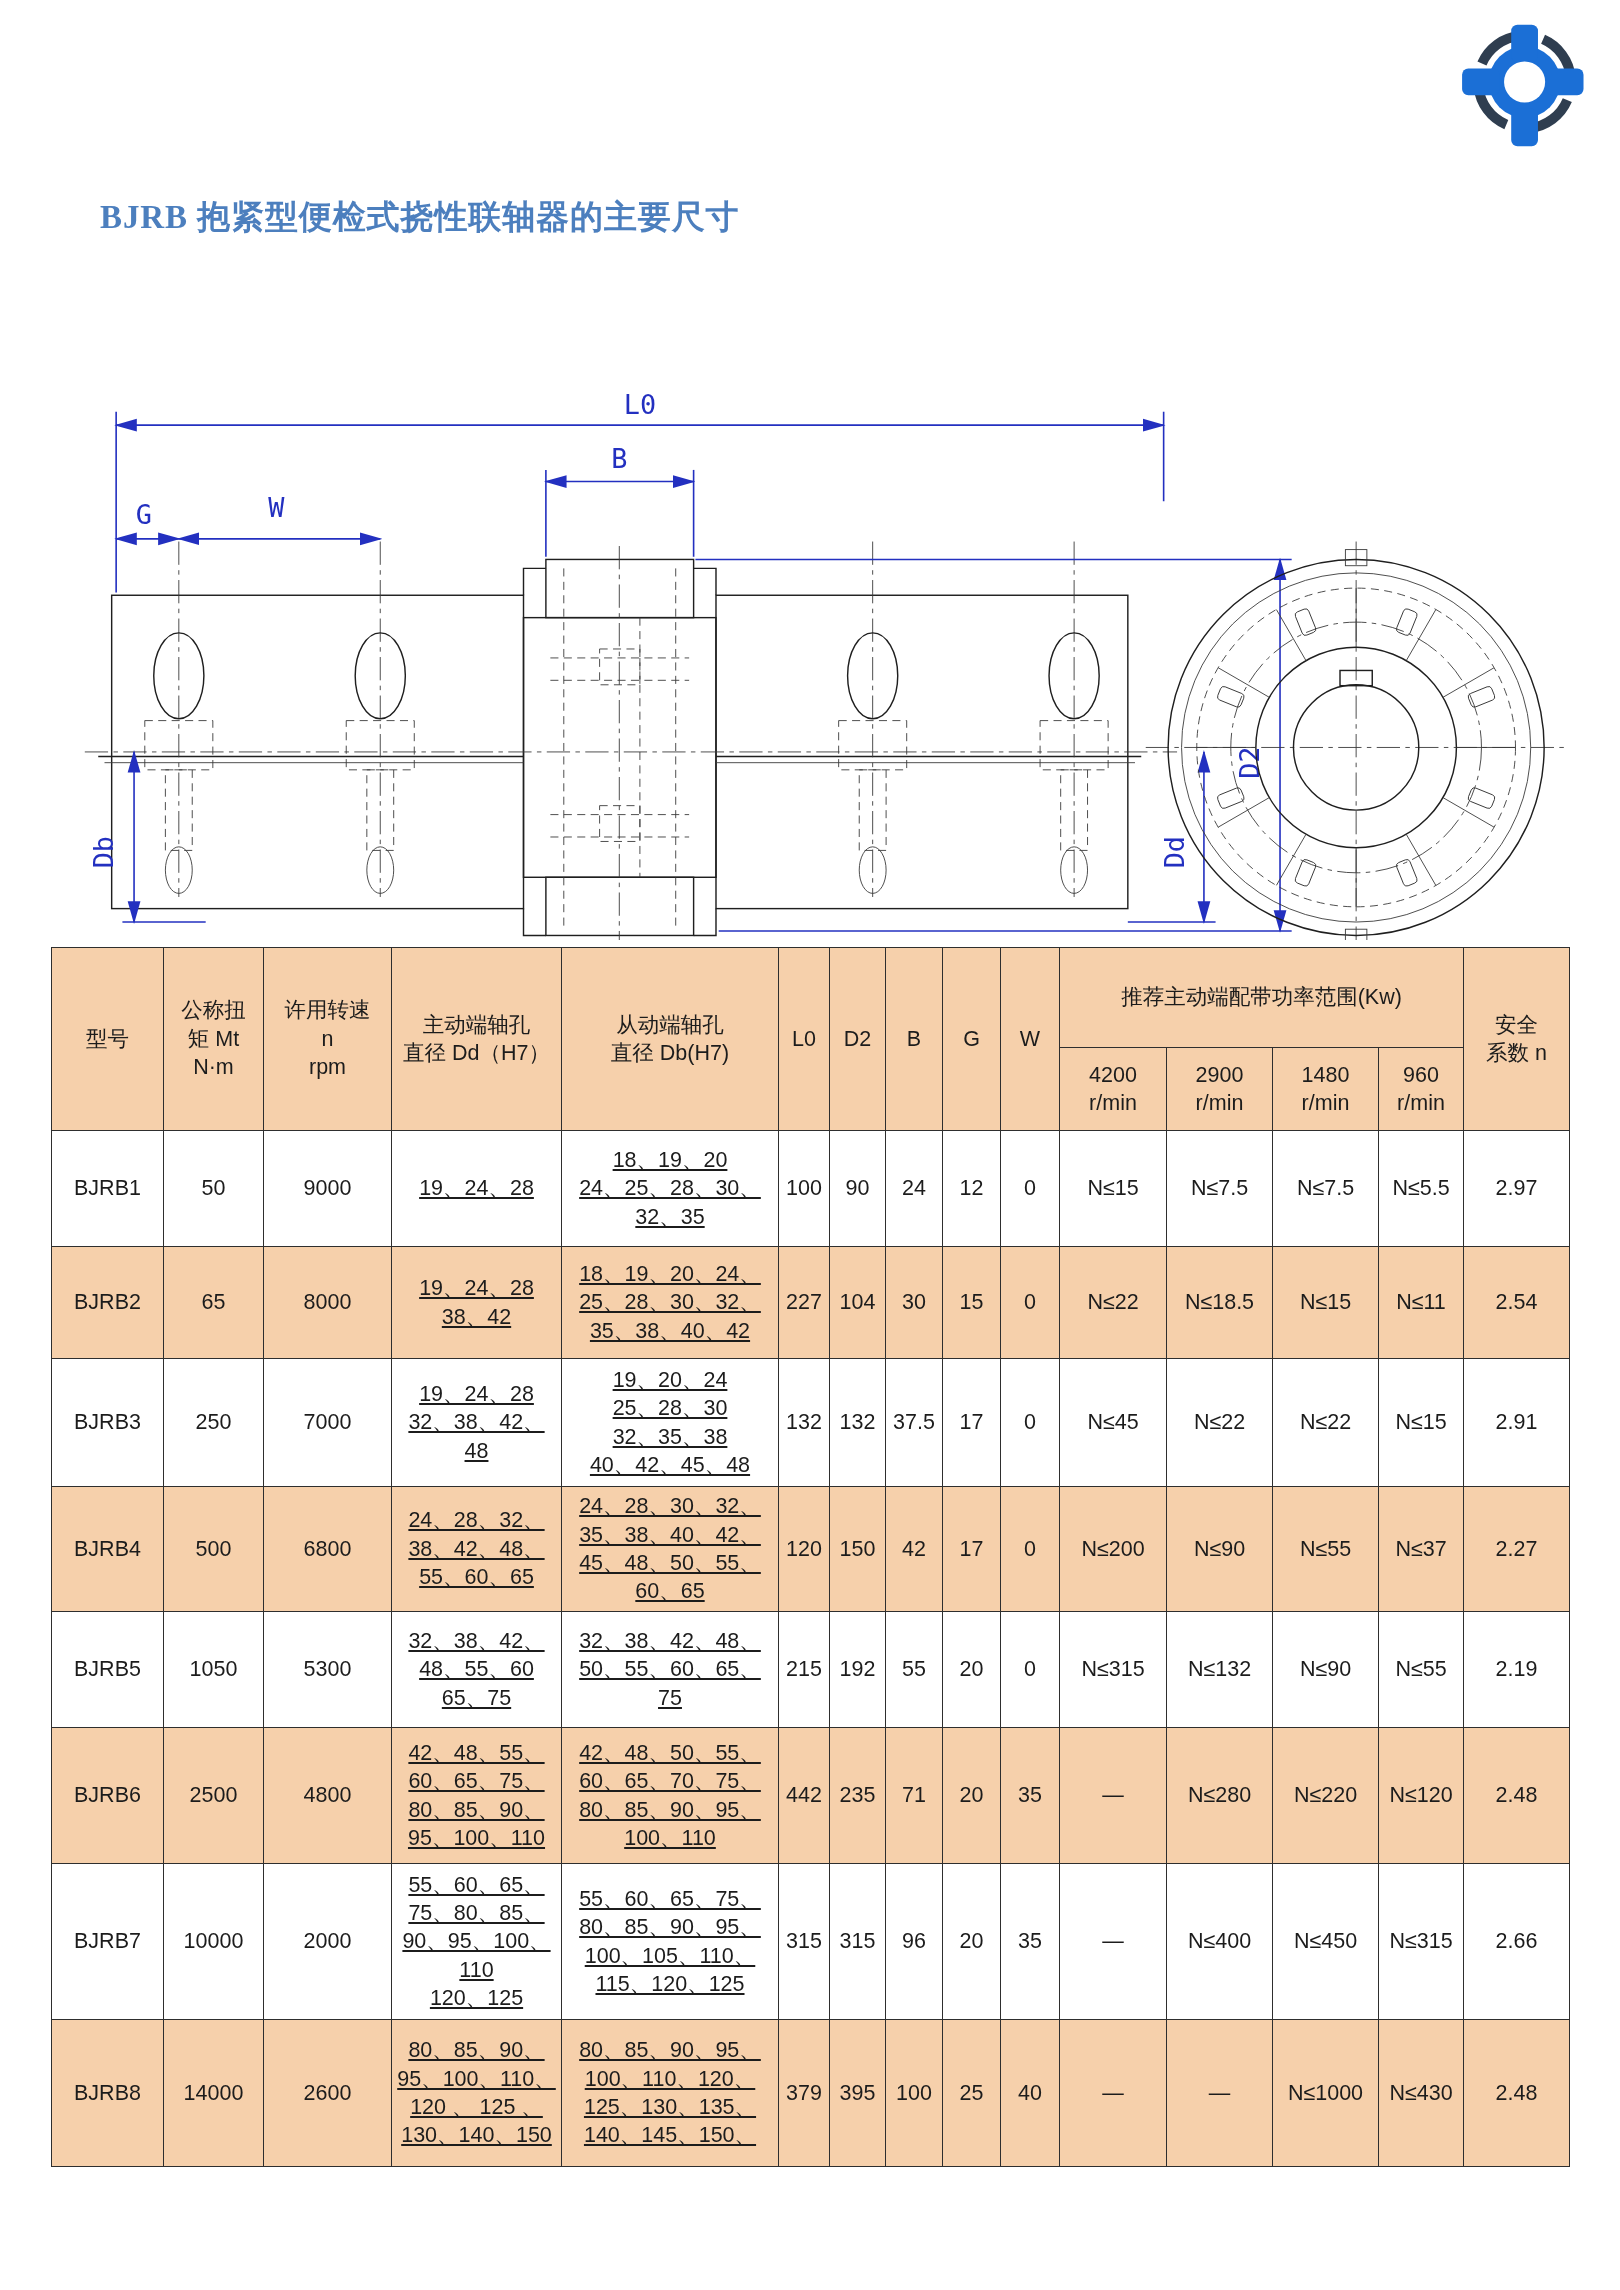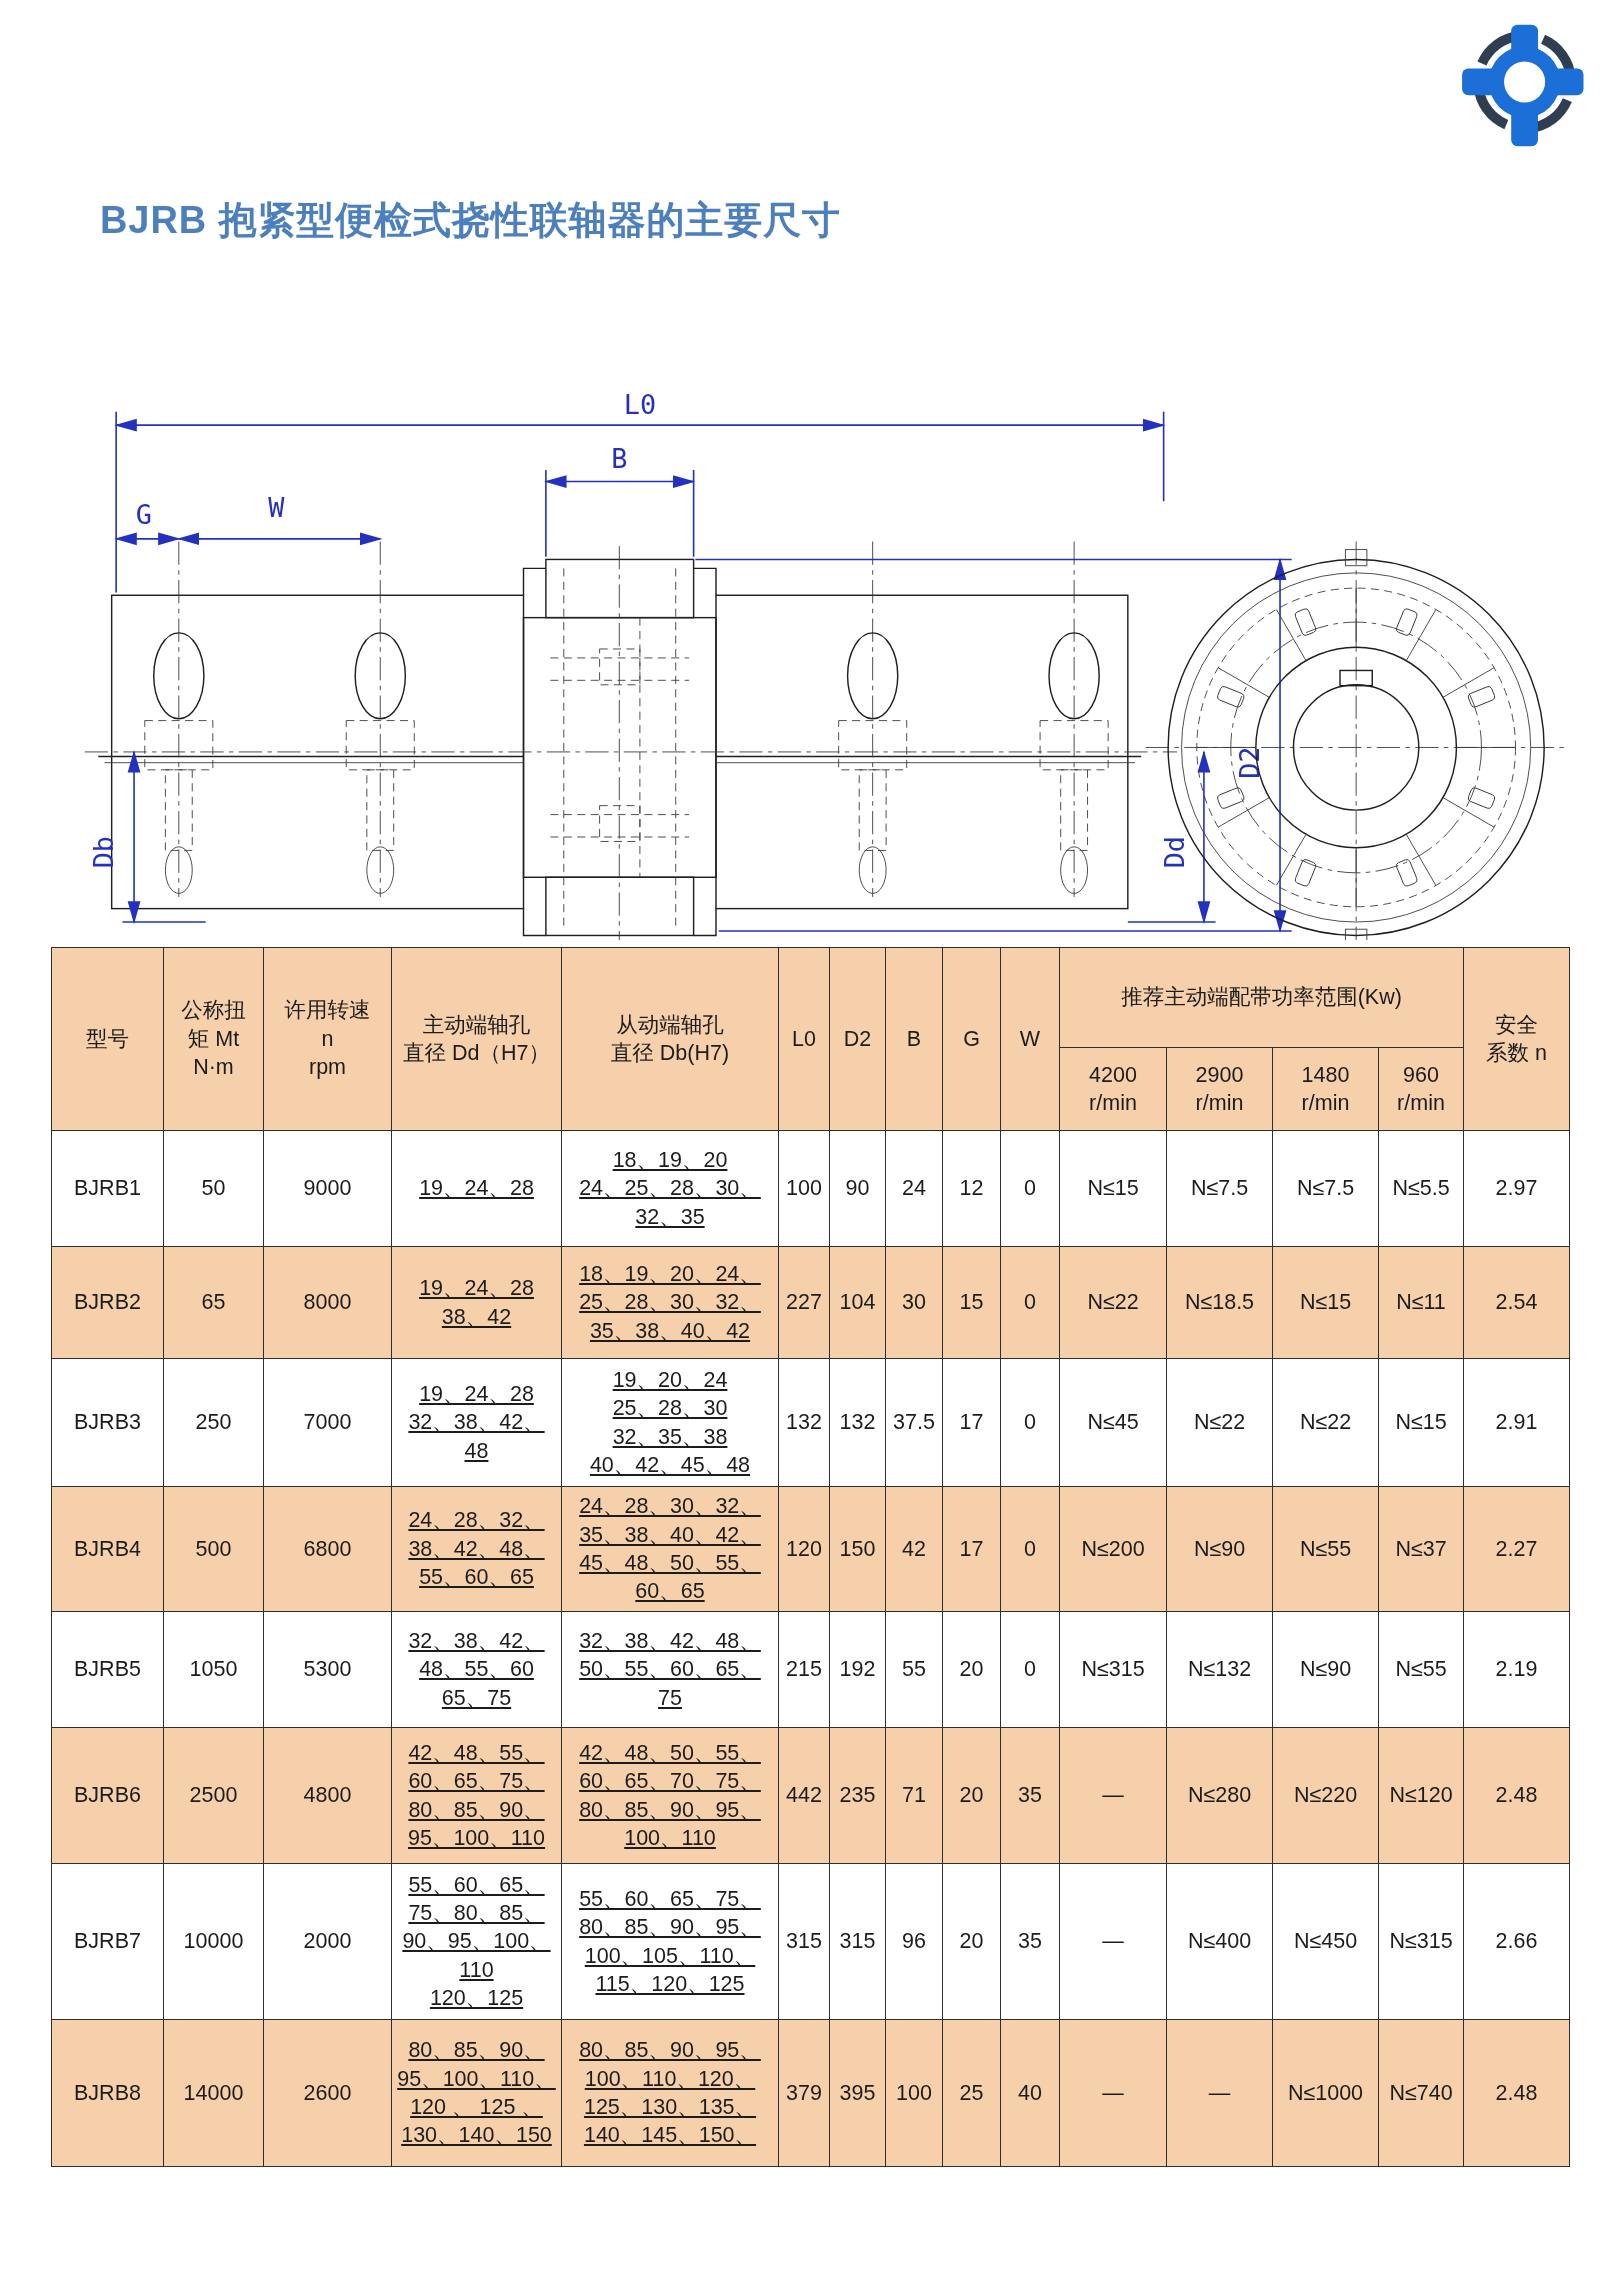--- a/index.html
+++ b/index.html
@@ -8,22 +8,22 @@
     --dim:#2330C0;
     --title-blue:#4C7FBE;
   }
   *{margin:0;padding:0;box-sizing:border-box;}
   body{background:#e8e8e8;font-family:"Liberation Sans","DejaVu Sans",sans-serif;}
   .page{
     position:relative;width:1620px;height:2291px;background:#ffffff;margin:0 auto;overflow:hidden;
   }
   .page-title{
     position:absolute;left:100px;top:195px;
-    font-size:38px;font-weight:bold;color:var(--title-blue);letter-spacing:0.9px;
-    font-family:Liberation Sans, sans-serif;
+    font-size:33px;font-weight:bold;color:var(--title-blue);letter-spacing:0.9px;
+    font-family:Liberation Serif, serif;
   }
   .logo{position:absolute;left:1460px;top:23px;width:139px;height:125px;}
   .diagram{position:absolute;left:49px;top:349px;width:1522px;height:591px;}
   .spec-table-wrap{position:absolute;left:51px;top:947px;}
   table.spec{border-collapse:collapse;table-layout:fixed;width:1518px;}
   table.spec th,table.spec td{
     border:1.8px solid #2e2e2e;color:var(--ink);text-align:center;vertical-align:middle;
     white-space:pre-line;font-size:21.5px;font-weight:normal;line-height:1.32;padding:2.7px 3.6px;
   }
   table.spec thead th{background:var(--orange);}
@@ -447,21 +447,21 @@
 125、130、135、
 140、145、150、</td>
             <td>379</td>
             <td>395</td>
             <td>100</td>
             <td>25</td>
             <td>40</td>
             <td class="al">—</td>
             <td class="al">—</td>
             <td class="al">N≤1000</td>
-            <td class="al">N≤740</td>
+            <td class="al">N≤430</td>
             <td>2.48</td>
           </tr>
         </tbody>
     </table>
   </div>
 
 </div>
 
 
 </body></html>

